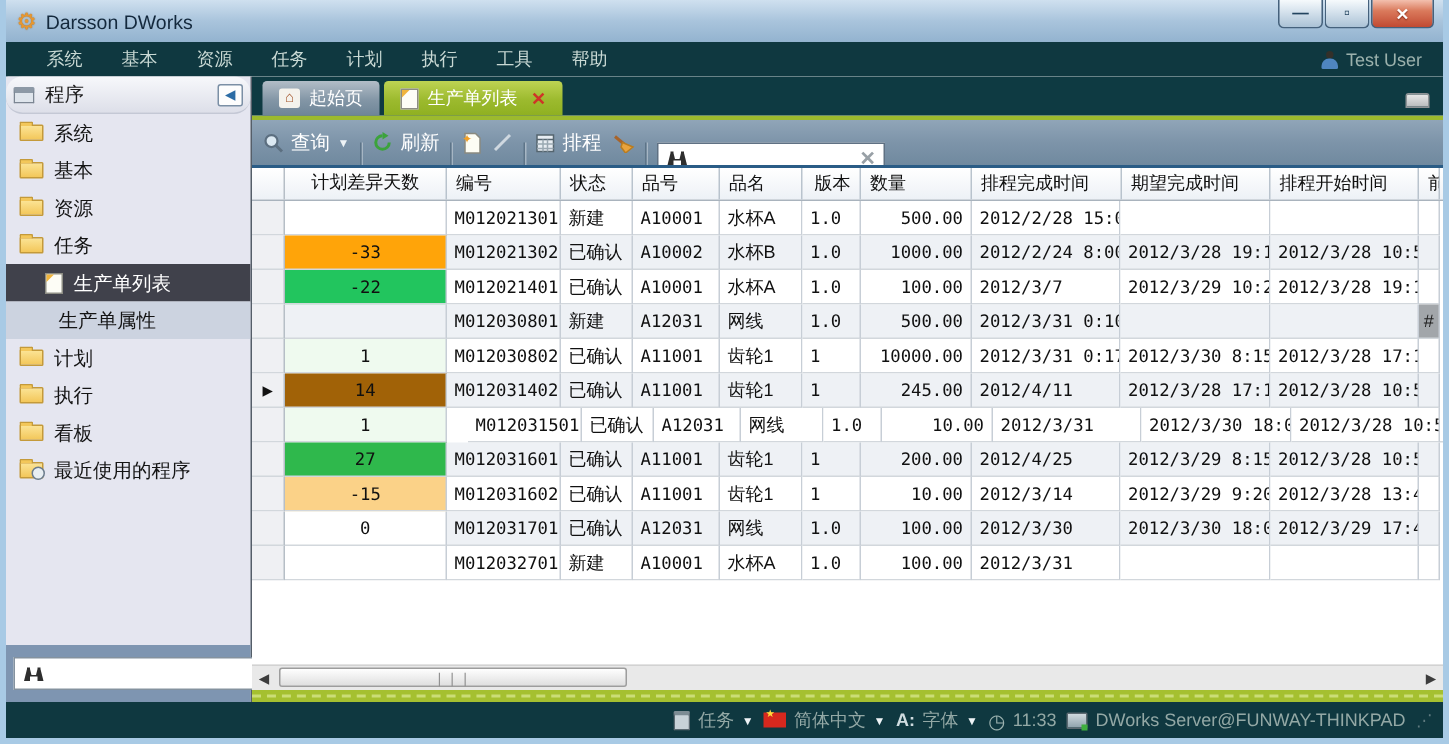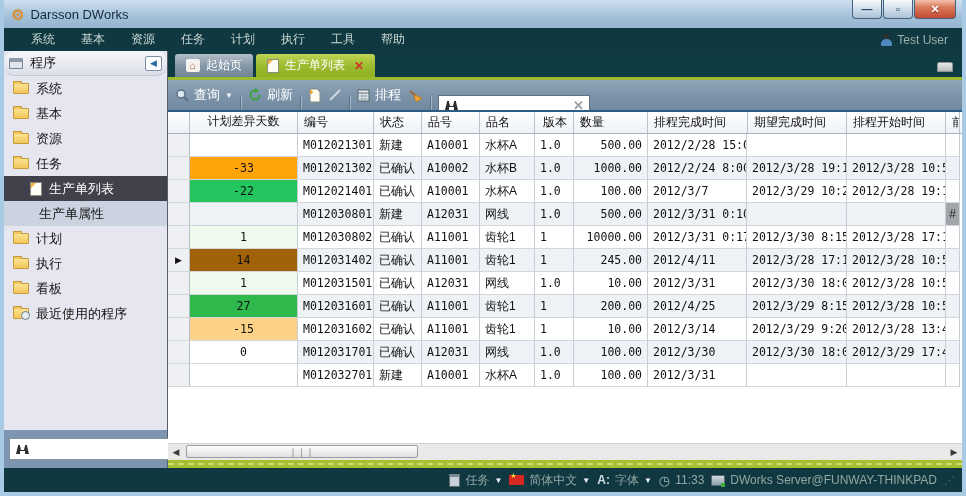--- a/index.html
+++ b/index.html
@@ -400,21 +400,21 @@
               <div class="cell mono" style="width: 39px; flex: 0 0 39px;">1</div>
               <div class="cell al-r mono" style="width: 74px; flex: 0 0 74px;">245.00</div>
               <div class="cell mono" style="width: 99px; flex: 0 0 99px;">2012/4/11</div>
               <div class="cell mono" style="width: 100px; flex: 0 0 100px;">2012/3/28 17:13</div>
               <div class="cell mono" style="width: 99px; flex: 0 0 99px;">2012/3/28 10:52</div>
               <div class="cell" style="width: 14px; flex: 0 0 14px;"></div>
             </div>
             <div class="trow">
               <div class="gutter"></div>
               <div class="cell al-c mono" style="width: 108px; flex: 0 0 108px; background: rgb(239, 250, 239);">1</div>
-              <div class="cell mono" style="width: 76px; flex: 0 0 76px;">M012031501</div>
+              <div class="cell mono" style="width: 76px; flex: 0 0 76px; margin-left: 14px;">M012031501</div>
               <div class="cell" style="width: 48px; flex: 0 0 48px;">已确认</div>
               <div class="cell mono" style="width: 58px; flex: 0 0 58px;">A12031</div>
               <div class="cell" style="width: 55px; flex: 0 0 55px;">网线</div>
               <div class="cell mono" style="width: 39px; flex: 0 0 39px;">1.0</div>
               <div class="cell al-r mono" style="width: 74px; flex: 0 0 74px;">10.00</div>
               <div class="cell mono" style="width: 99px; flex: 0 0 99px;">2012/3/31</div>
               <div class="cell mono" style="width: 100px; flex: 0 0 100px;">2012/3/30 18:00</div>
               <div class="cell mono" style="width: 99px; flex: 0 0 99px;">2012/3/28 10:52</div>
               <div class="cell" style="width: 14px; flex: 0 0 14px;"></div>
             </div>

